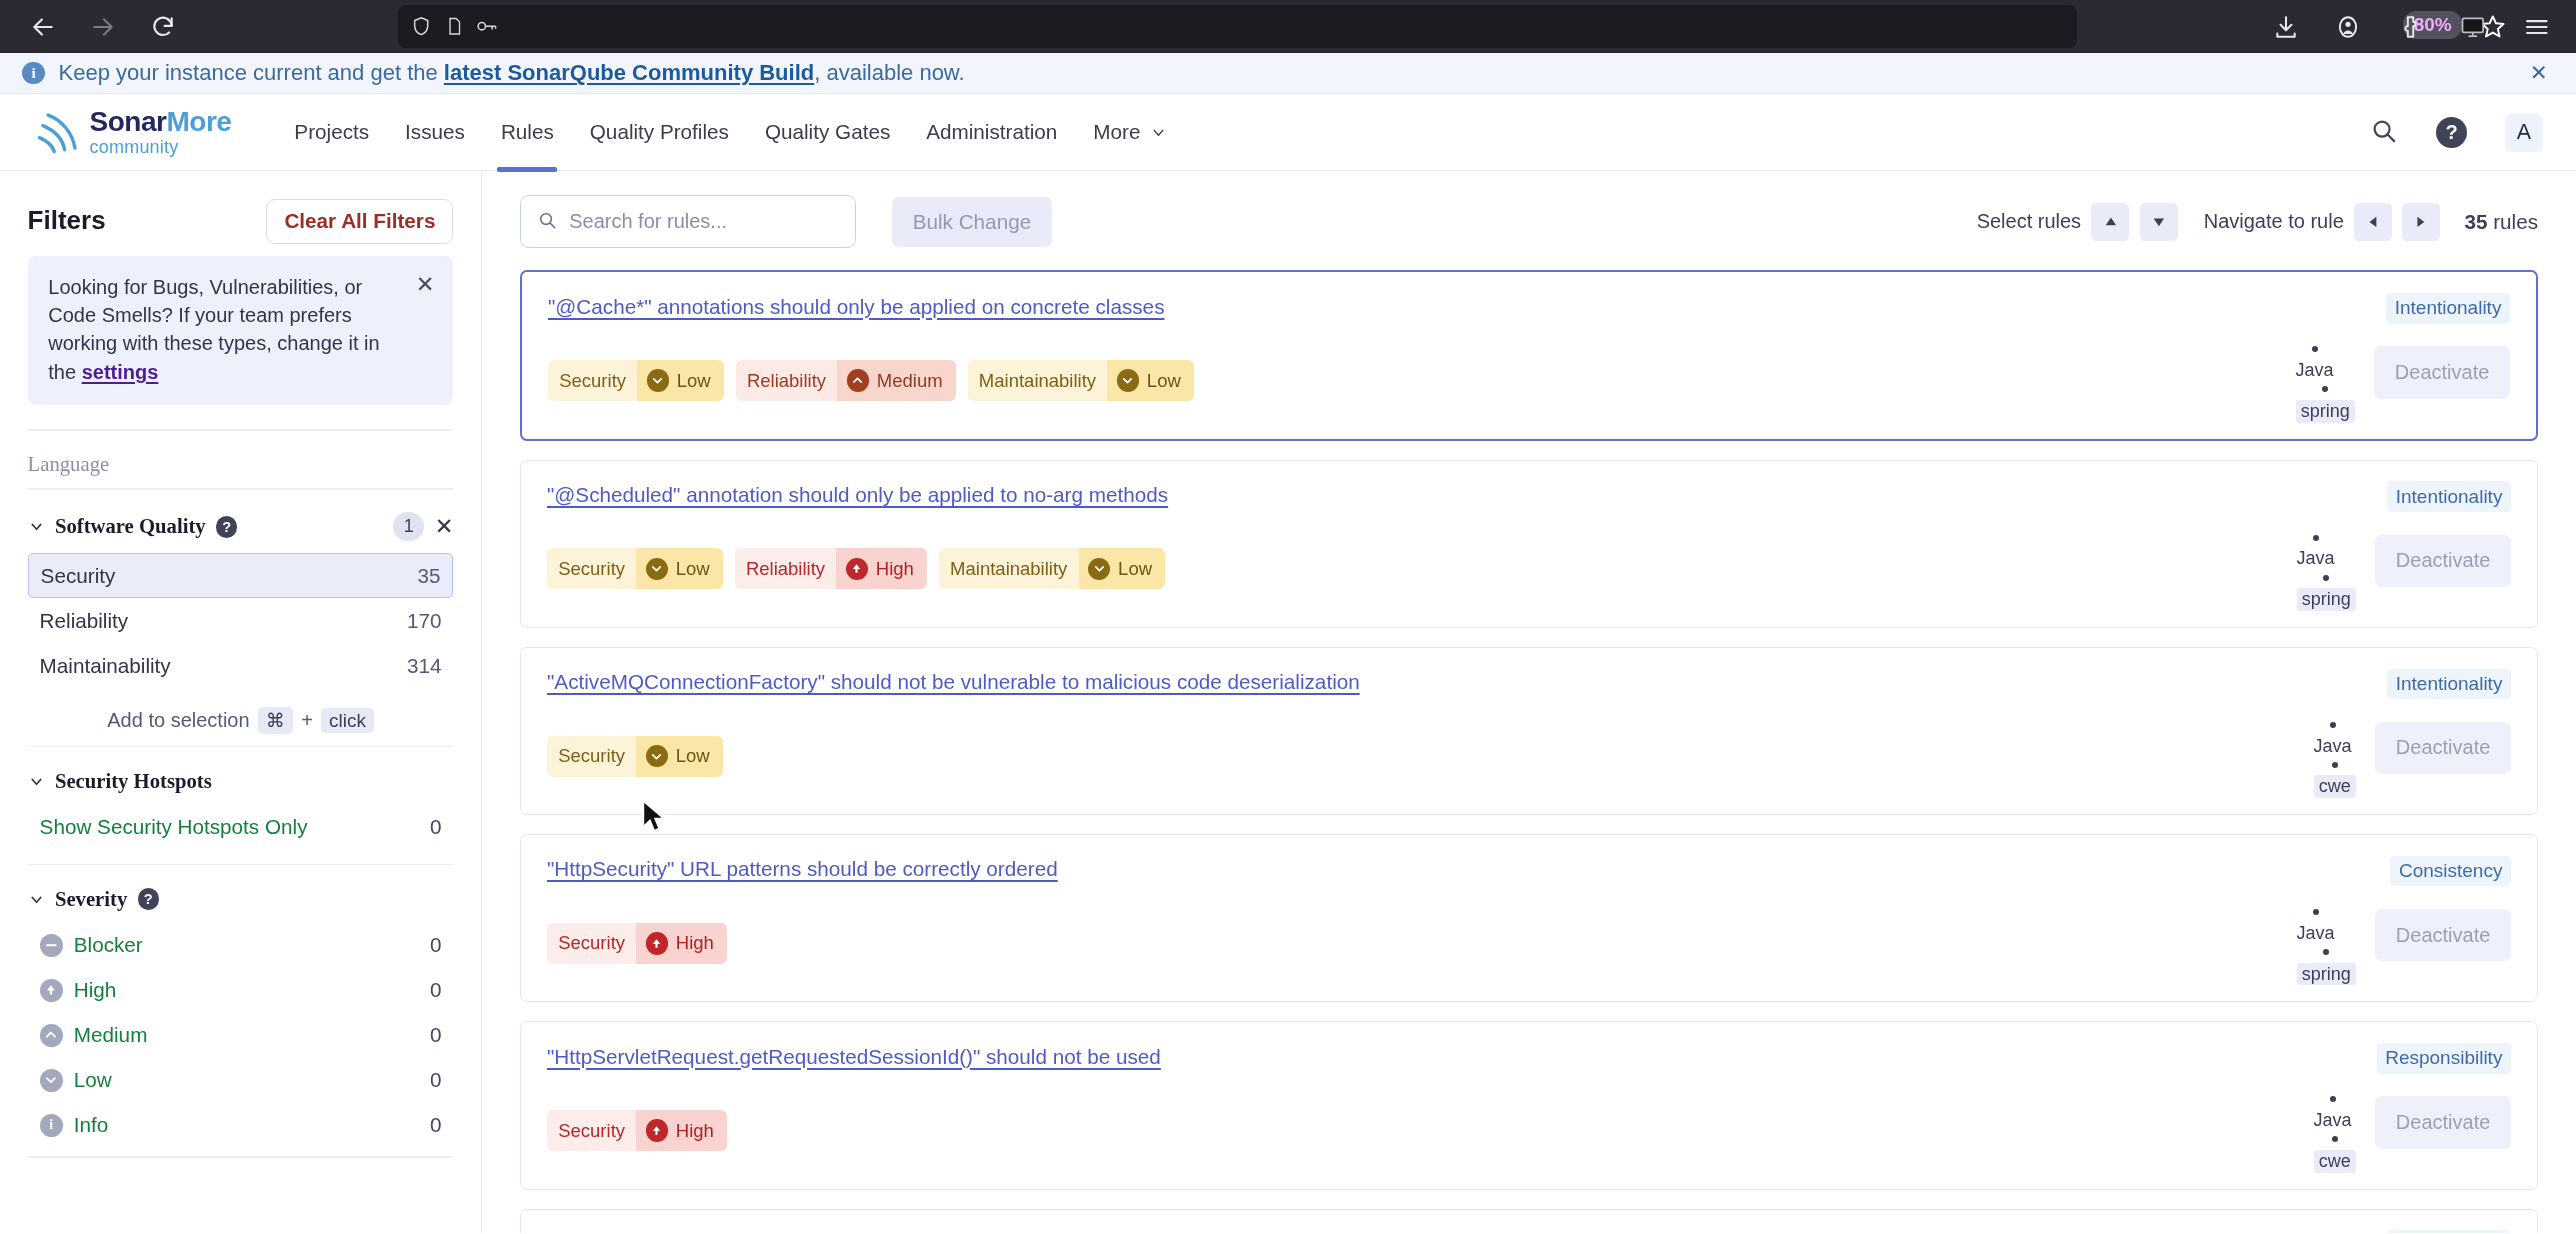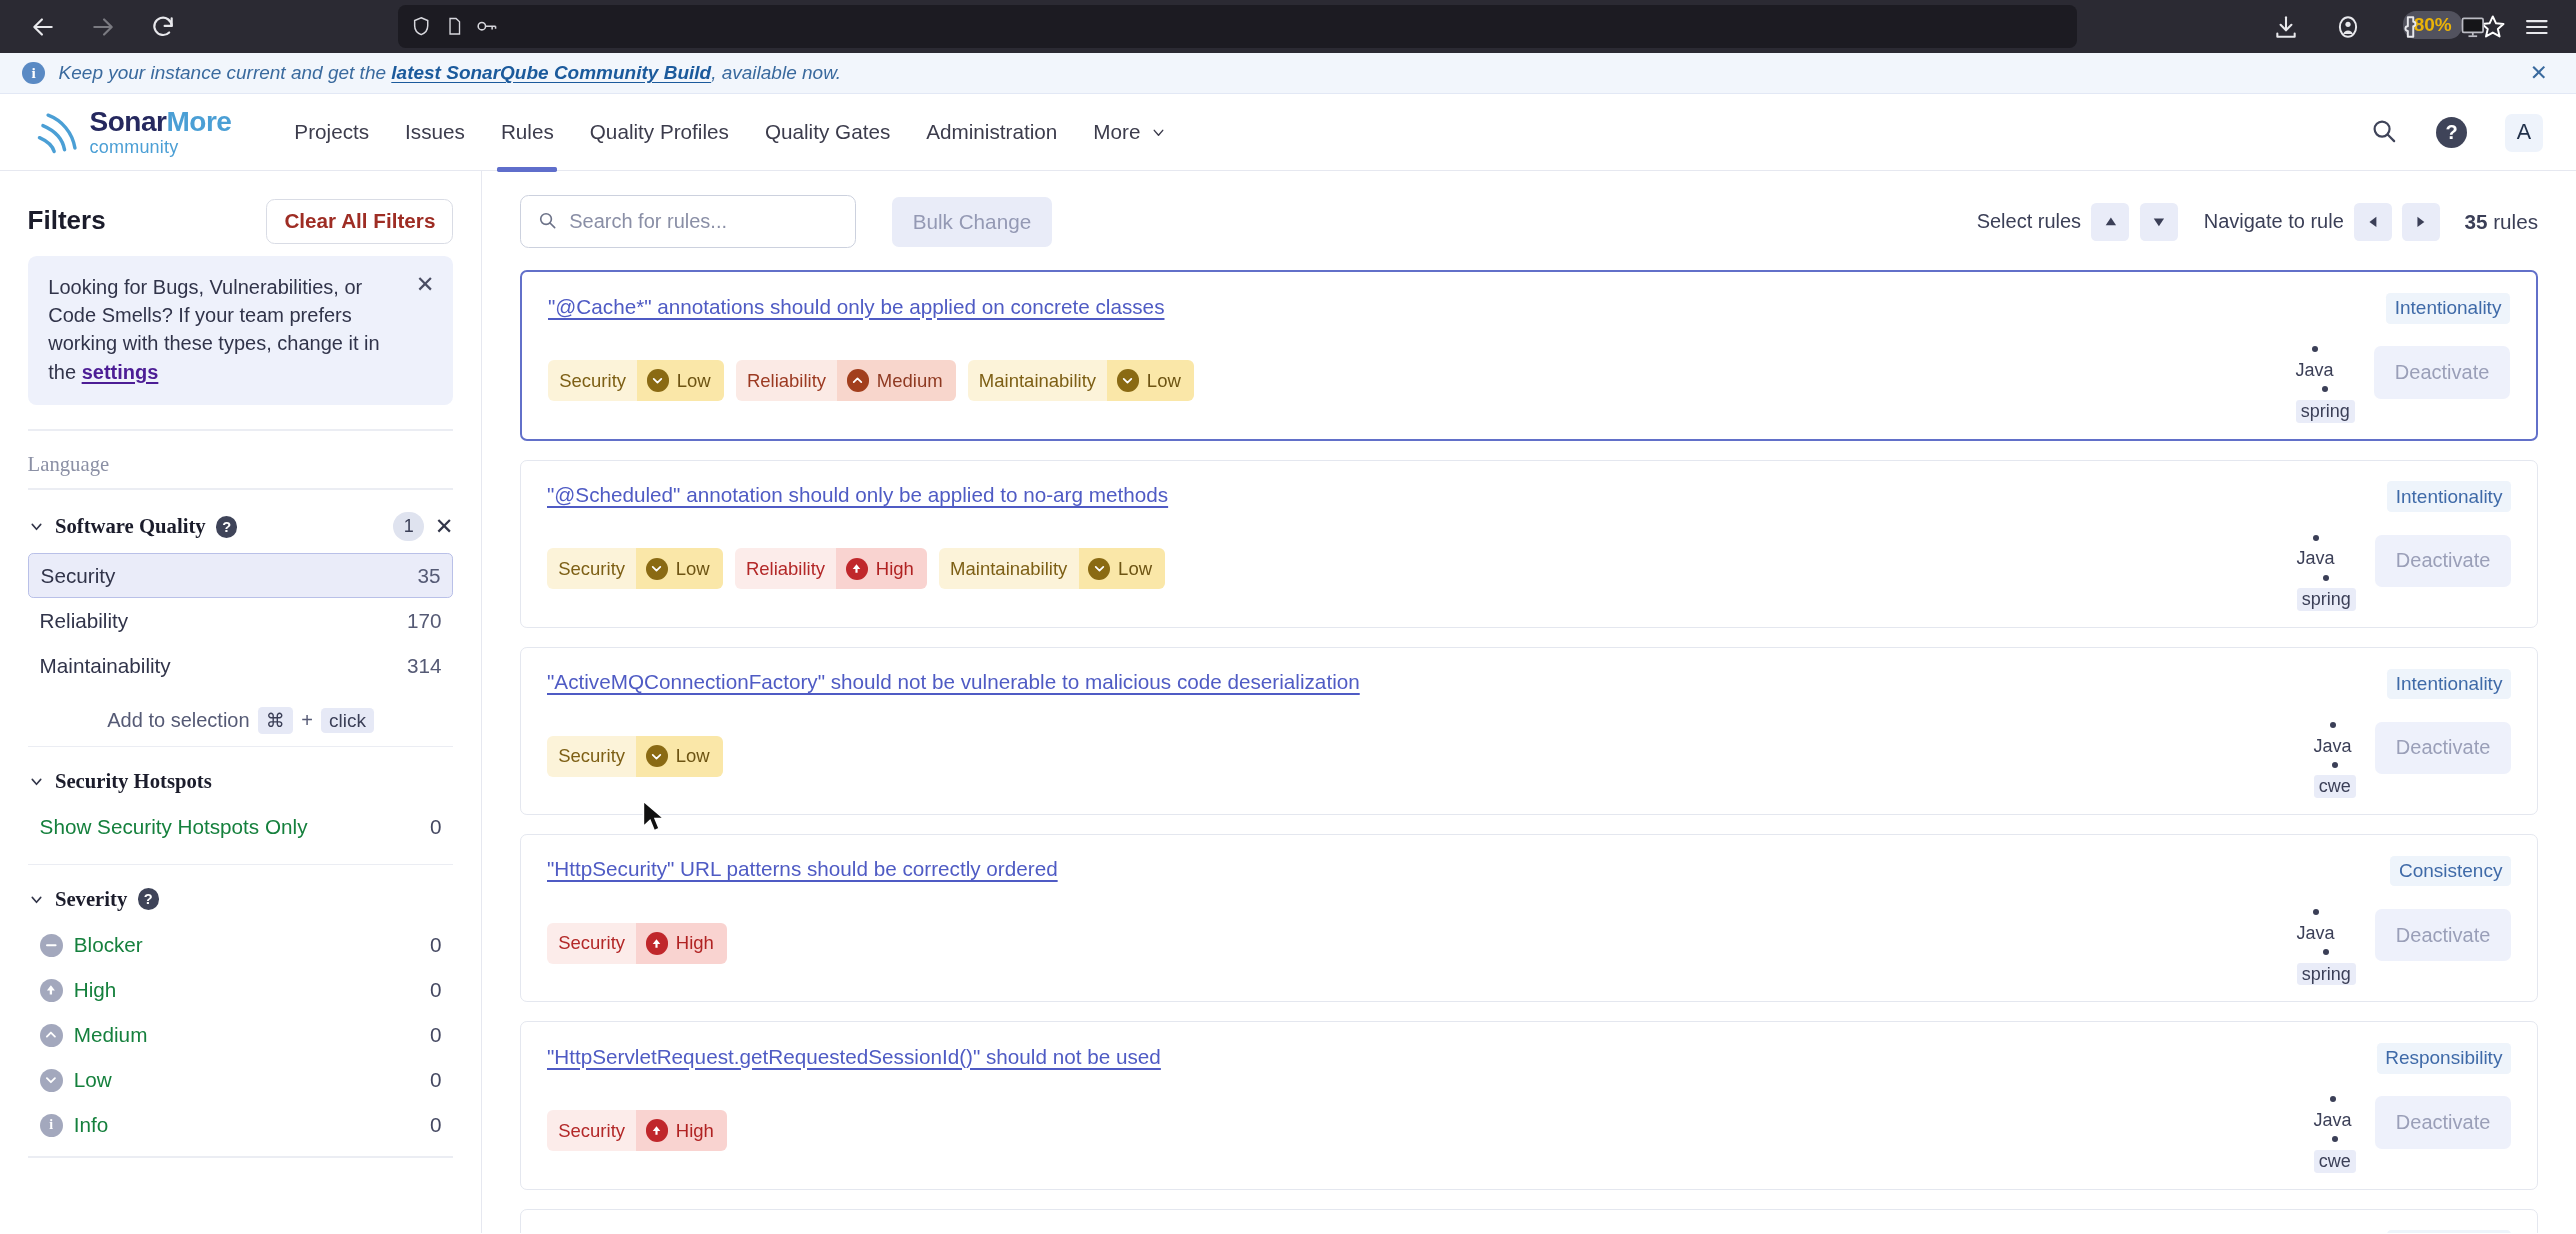--- a/index.html
+++ b/index.html
@@ -50,21 +50,21 @@
     letter-spacing: -0.1px;
     font-family: "Liberation Sans", sans-serif;
     overflow: hidden;
     flex: 1 1 auto;
   }
   .url-text .host { color: #ffffff; font-weight: 700; }
   .zoom-badge {
     position: absolute;
     right: 114px; top: 11.2px;
     background: #52525e;
-    color: #eab308;
+    color: #f0abfc;
     font-size: 19px;
     font-weight: 700;
     border-radius: 13px;
     padding: 4.3px 10.3px;
     line-height: 1;
   }
   .star-btn {
     position: absolute; right: 64px; top: 9.5px;
     width: 38px; height: 34px;
     display:flex;align-items:center;justify-content:center;
@@ -90,21 +90,21 @@
   }
   .sq-banner .info-dot {
     width: 22.4px; height: 22.4px; border-radius: 50%;
     background: #5a8ac4;
     color: #fff;
     font-size: 15.5px; font-weight: 700;
     display: flex; align-items: center; justify-content: center;
     font-family: "Liberation Serif", serif;
     margin-right: 13.8px;
   }
-  .sq-banner .txt { font-size: 19px; color: #3a6a9e; font-style: italic; }
+  .sq-banner .txt { font-size: 22px; color: #3a6a9e; }
   .sq-banner .txt a {
     color: #1b5a9c; font-weight: 700; text-decoration: underline;
     text-underline-offset: 2.6px;
   }
   .banner-close {
     position: absolute; right: 26px; top: 9.5px;
     width: 22.4px; height: 22.4px;
     display: flex; align-items: center; justify-content: center;
     color: #3a6a9e; font-size: 21.5px; line-height: 1;
   }

